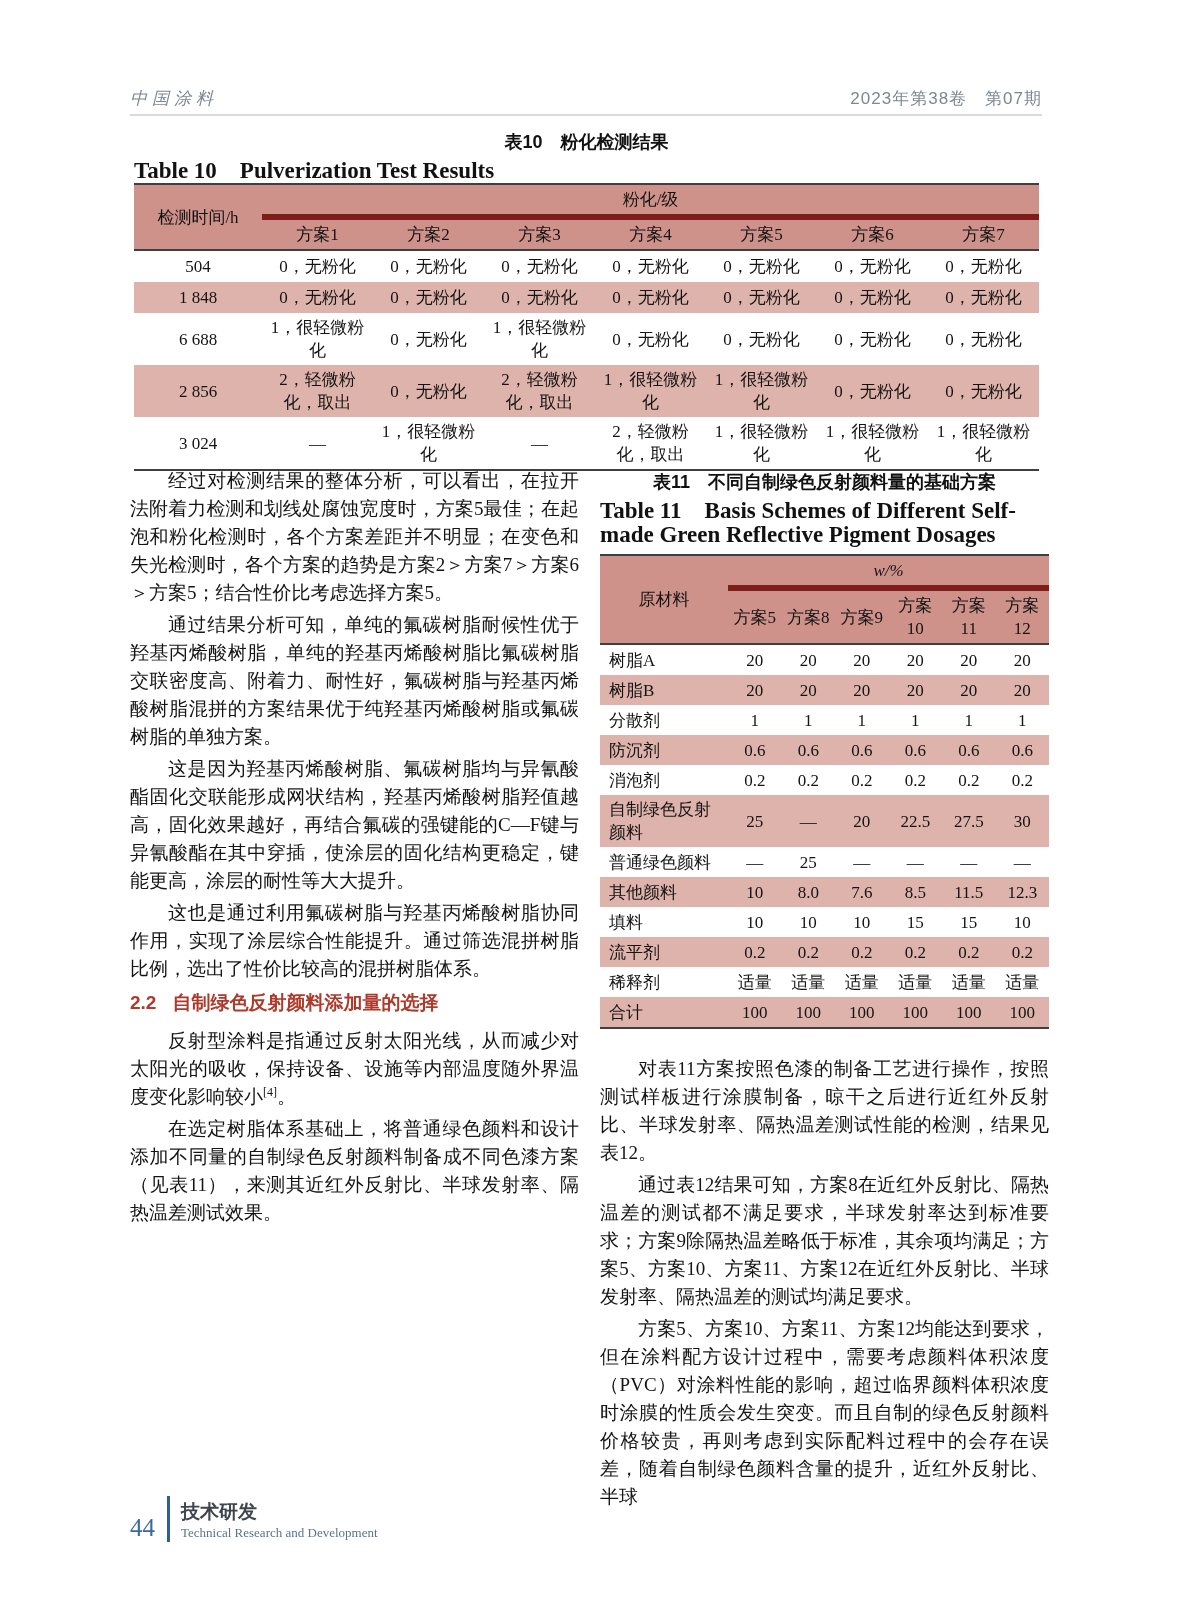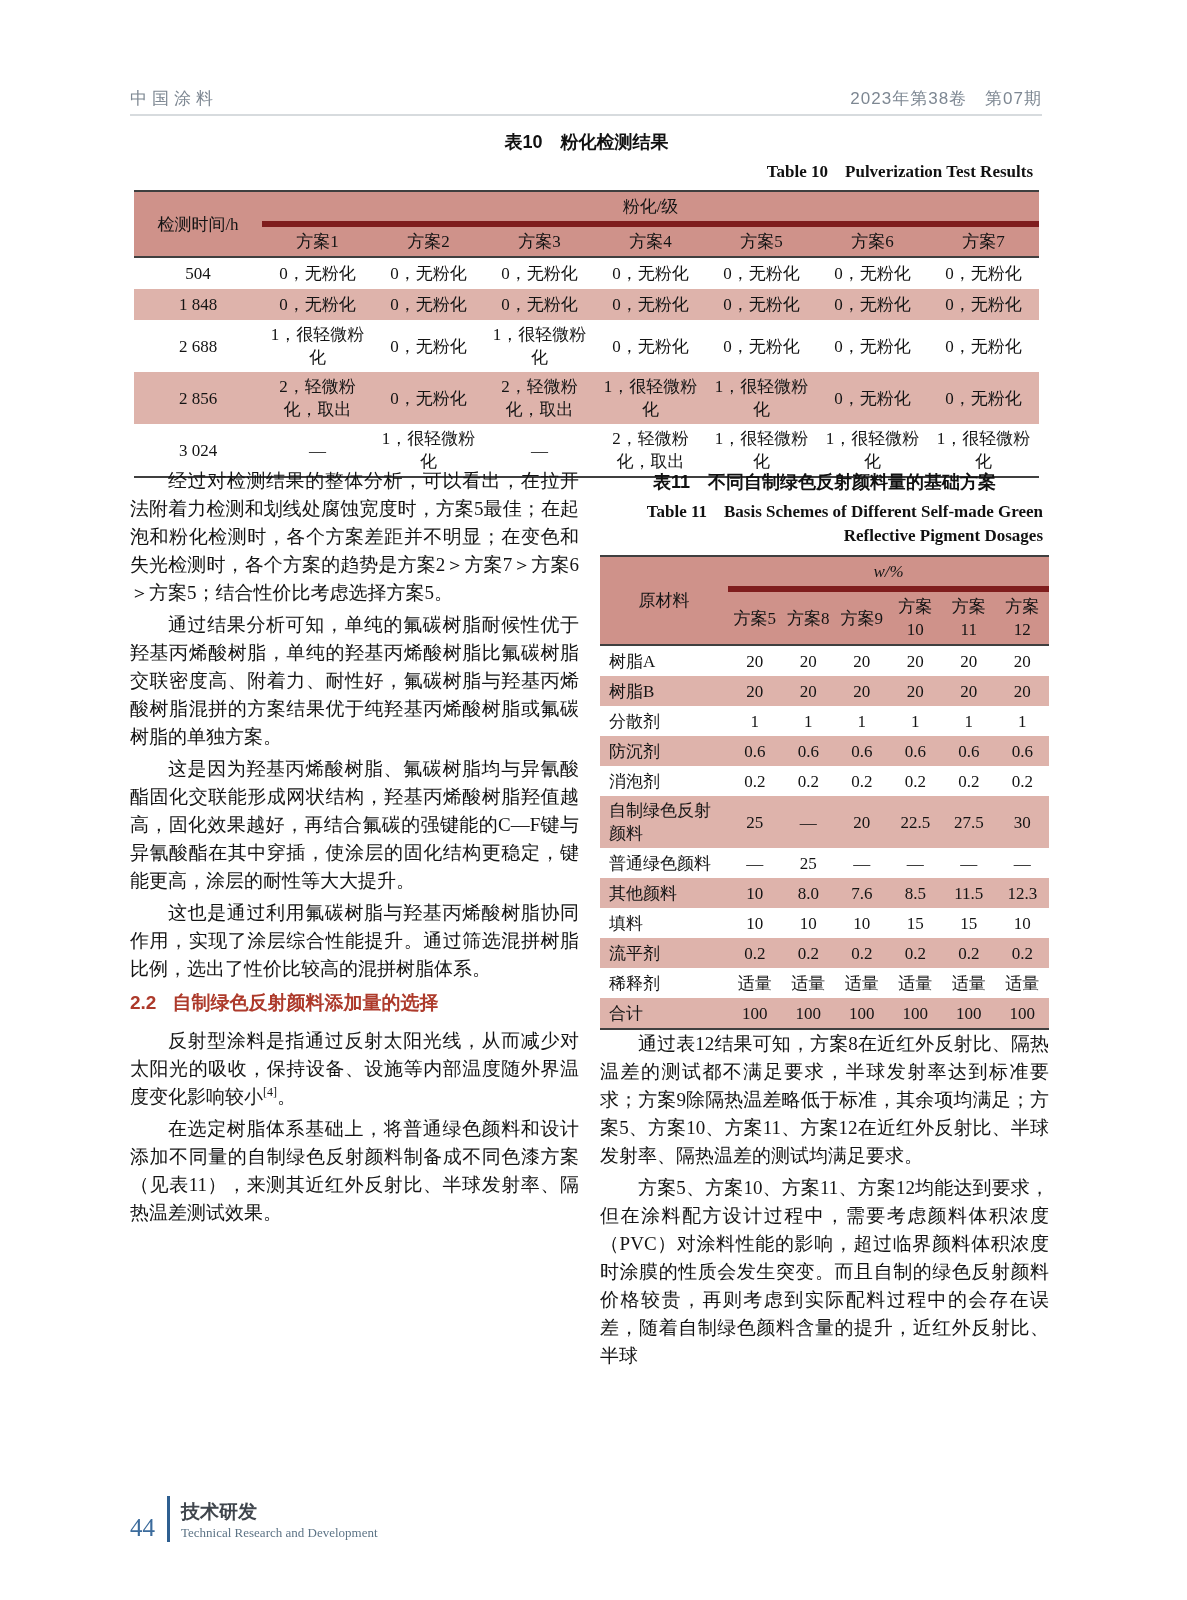--- a/index.html
+++ b/index.html
@@ -10,31 +10,31 @@
   }
 
   
   .pagehead {
     position:absolute; left:130px; width:912px; top:76px; height:34px;
     border-bottom:2px solid #d7dbde;
     display:flex; justify-content:space-between; align-items:flex-end;
     font-family:"Liberation Sans","DejaVu Sans",sans-serif;
     color:#7d8792; font-size:17px; padding-bottom:4px;
   }
-  .pagehead .journal { letter-spacing:5px; }
+  .pagehead .journal { letter-spacing:5px;font-style:italic; }
   .pagehead .issue { letter-spacing:1px; }
 
   
   .cap-cn {
     text-align:center; font-family:"Liberation Sans","DejaVu Sans",sans-serif;
     font-weight:bold; font-size:18px; color:#111; margin:0 0 5px 0;
   }
   .cap-en {
-    text-align:right; font-family:"Liberation Serif","DejaVu Serif",serif;
-    font-weight:bold; font-size:17px; color:#111; margin:6px; line-height:24px;
+    text-align:left; font-family:"Liberation Serif","DejaVu Serif",serif;
+    font-weight:bold; font-size:23px; color:#111; margin:0; line-height:24px;
   }
 
   
   .t10block { position:absolute; left:134px; width:905px; top:130px; }
   table.datatable {
     width:100%; border-collapse:collapse; table-layout:fixed;
     border-top:2px solid #3f3f3f; border-bottom:2px solid #3f3f3f;
     font-size:17px;
   }
   table.datatable th { font-weight:normal; }
@@ -141,21 +141,21 @@
           <td>1 848</td>
           <td>0，无粉化</td>
           <td>0，无粉化</td>
           <td>0，无粉化</td>
           <td>0，无粉化</td>
           <td>0，无粉化</td>
           <td>0，无粉化</td>
           <td>0，无粉化</td>
         </tr>
         <tr>
-          <td>2 688</td>
+          <td>6 688</td>
           <td>1，很轻微粉化</td>
           <td>0，无粉化</td>
           <td>1，很轻微粉化</td>
           <td>0，无粉化</td>
           <td>0，无粉化</td>
           <td>0，无粉化</td>
           <td>0，无粉化</td>
         </tr>
         <tr>
           <td>2 856</td>
@@ -323,20 +323,21 @@
           <td>100</td>
           <td>100</td>
           <td>100</td>
           <td>100</td>
           <td>100</td>
           <td>100</td>
         </tr>
       </tbody>
     </table>
 
+    <p class="body-p after-table">对表11方案按照色漆的制备工艺进行操作，按照测试样板进行涂膜制备，晾干之后进行近红外反射比、半球发射率、隔热温差测试性能的检测，结果见表12。</p>
     <p class="body-p">通过表12结果可知，方案8在近红外反射比、隔热温差的测试都不满足要求，半球发射率达到标准要求；方案9除隔热温差略低于标准，其余项均满足；方案5、方案10、方案11、方案12在近红外反射比、半球发射率、隔热温差的测试均满足要求。</p>
     <p class="body-p">方案5、方案10、方案11、方案12均能达到要求，但在涂料配方设计过程中，需要考虑颜料体积浓度（PVC）对涂料性能的影响，超过临界颜料体积浓度时涂膜的性质会发生突变。而且自制的绿色反射颜料价格较贵，再则考虑到实际配料过程中的会存在误差，随着自制绿色颜料含量的提升，近红外反射比、半球</p>
   </div>
 
   <div class="pagefoot">
     <span class="pnum">44</span>
     <span class="vbar"></span>
     <span class="flabels">
       <div class="flabel-cn">技术研发</div>
       <div class="flabel-en">Technical Research and Development</div>

